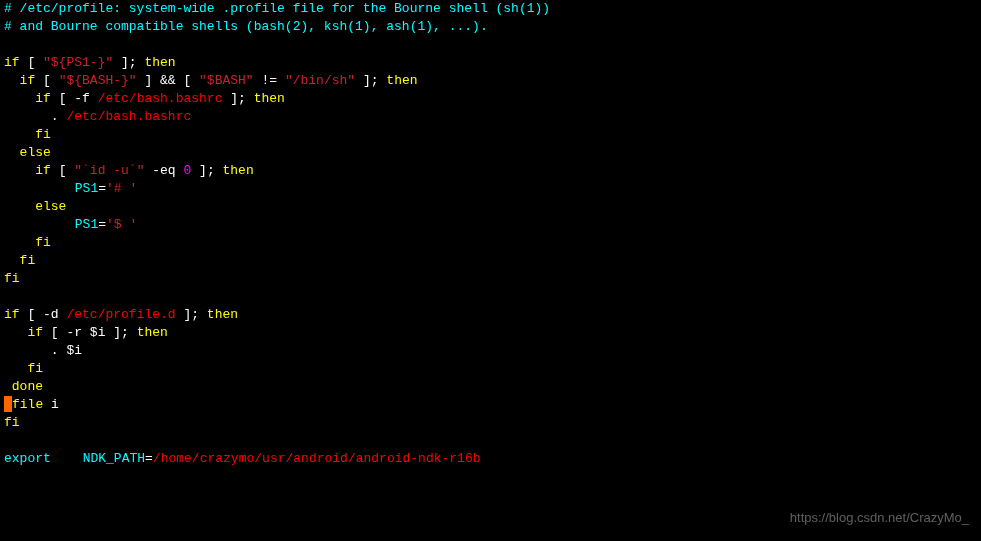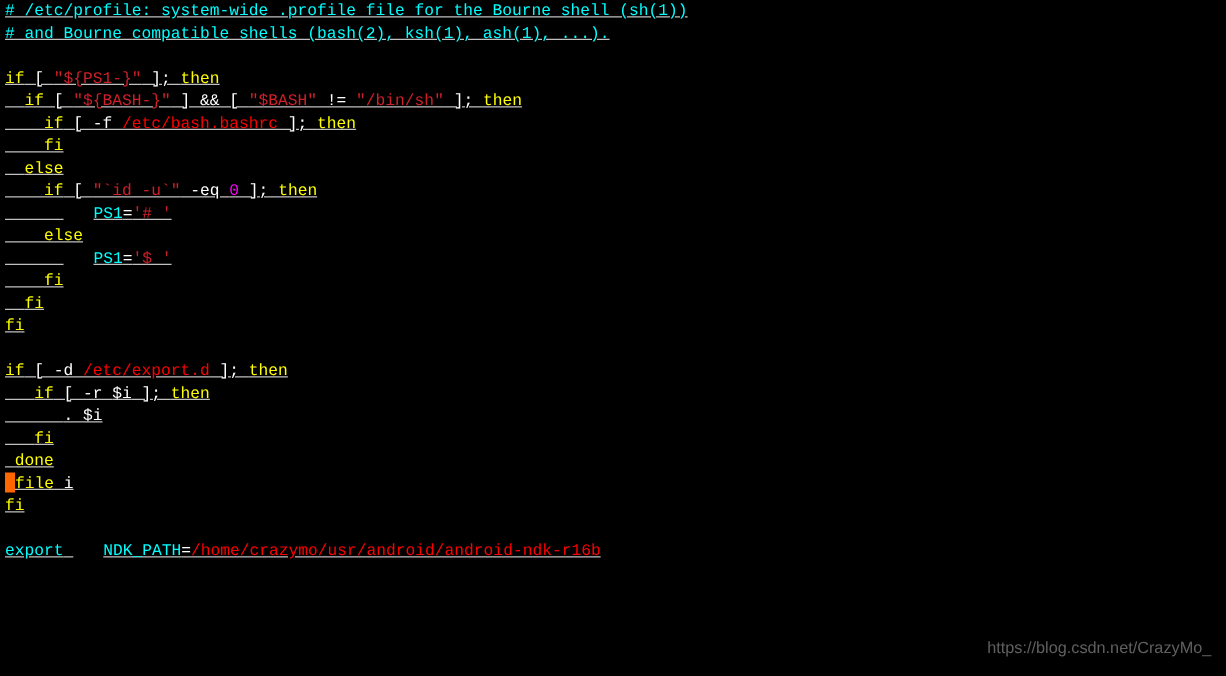--- a/index.html
+++ b/index.html
@@ -15,21 +15,20 @@
       color: #c0c0c0;
       width: 981px;
       height: 541px;
       overflow: hidden;
       position: relative;
       padding-left: 4px;
     }
     .line {
       white-space: pre;
       height: 18px;
-      text-decoration: underline;
     }
     .comment { color: #00ffff; }
     .keyword { color: #ffff00; }
     .string { color: #ce2029; }
     .string2 { color: #ff0000; text-align: center; }
     .number { color: #ff00ff; }
     .var { color: #00ffff; padding-left: 24px; }
     .export-kw { color: #00ffff; }
     .white { color: #ffffff; }
     .cursor {
@@ -53,31 +52,32 @@
 </head>
 <body>
 
 <div>
 <div class="line"><span class="comment"># /etc/profile: system-wide .profile file for the Bourne shell (sh(1))</span></div>
 <div class="line"><span class="comment"># and Bourne compatible shells (bash(2), ksh(1), ash(1), ...).</span></div>
 <div class="line"></div>
 <div class="line"><span class="keyword">if</span><span class="white"> [ </span><span class="string">"${PS1-}"</span><span class="white"> ]; </span><span class="keyword">then</span></div>
 <div class="line"><span>  </span><span class="keyword">if</span><span class="white"> [ </span><span class="string">"${BASH-}"</span><span class="white"> ] &amp;&amp; [ </span><span class="string">"$BASH"</span><span class="white"> != </span><span class="string">"/bin/sh"</span><span class="white"> ]; </span><span class="keyword">then</span></div>
 <div class="line"><span>    </span><span class="keyword">if</span><span class="white"> [ -f </span><span class="string2">/etc/bash.bashrc</span><span class="white"> ]; </span><span class="keyword">then</span></div>
+<div class="line"><span>      </span><span class="white">. </span><span class="string2">/etc/bash.bashrc</span></div>
 <div class="line"><span>    </span><span class="keyword">fi</span></div>
 <div class="line"><span>  </span><span class="keyword">else</span></div>
 <div class="line"><span>    </span><span class="keyword">if</span><span class="white"> [ </span><span class="string">"`id -u`"</span><span class="white"> -eq </span><span class="number">0</span><span class="white"> ]; </span><span class="keyword">then</span></div>
 <div class="line"><span>      </span><span class="var">PS1</span><span class="white">=</span><span class="string">'# '</span></div>
 <div class="line"><span>    </span><span class="keyword">else</span></div>
 <div class="line"><span>      </span><span class="var">PS1</span><span class="white">=</span><span class="string">'$ '</span></div>
 <div class="line"><span>    </span><span class="keyword">fi</span></div>
 <div class="line"><span>  </span><span class="keyword">fi</span></div>
 <div class="line"><span class="keyword">fi</span></div>
 <div class="line"></div>
-<div class="line"><span class="keyword">if</span><span class="white"> [ -d </span><span class="string2">/etc/export.d</span><span class="white"> ]; </span><span class="keyword">then</span></div>
+<div class="line"><span class="keyword">if</span><span class="white"> [ -d </span><span class="string2">/etc/profile.d</span><span class="white"> ]; </span><span class="keyword">then</span></div>
 <div class="line"><span>   </span><span class="keyword">if</span><span class="white"> [ -r </span><span class="white">$i</span><span class="white"> ]; </span><span class="keyword">then</span></div>
 <div class="line"><span>      </span><span class="white">. </span><span class="white">$i</span></div>
 <div class="line"><span>   </span><span class="keyword">fi</span></div>
 <div class="line"><span> </span><span class="keyword">done</span></div>
 <div class="line"><span class="cursor"></span><span class="keyword">file</span><span class="white"> i</span></div>
 <div class="line"><span class="keyword">fi</span></div>
 <div class="line"></div>
 <div class="line"><span class="export-kw">export</span><span> </span><span class="var">NDK_PATH</span><span class="white">=</span><span class="string2">/home/crazymo/usr/android/android-ndk-r16b</span></div>
 </div>
 

